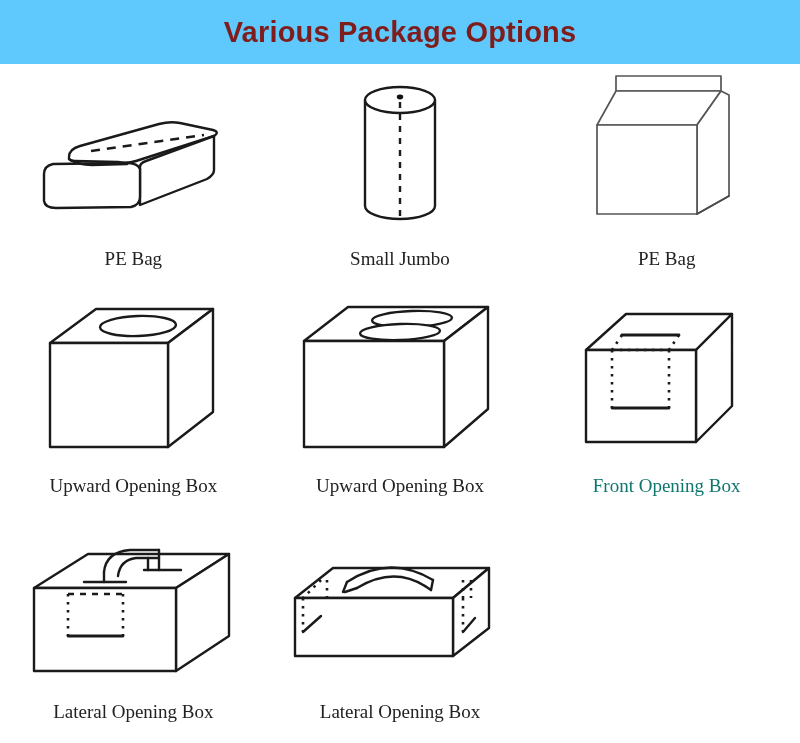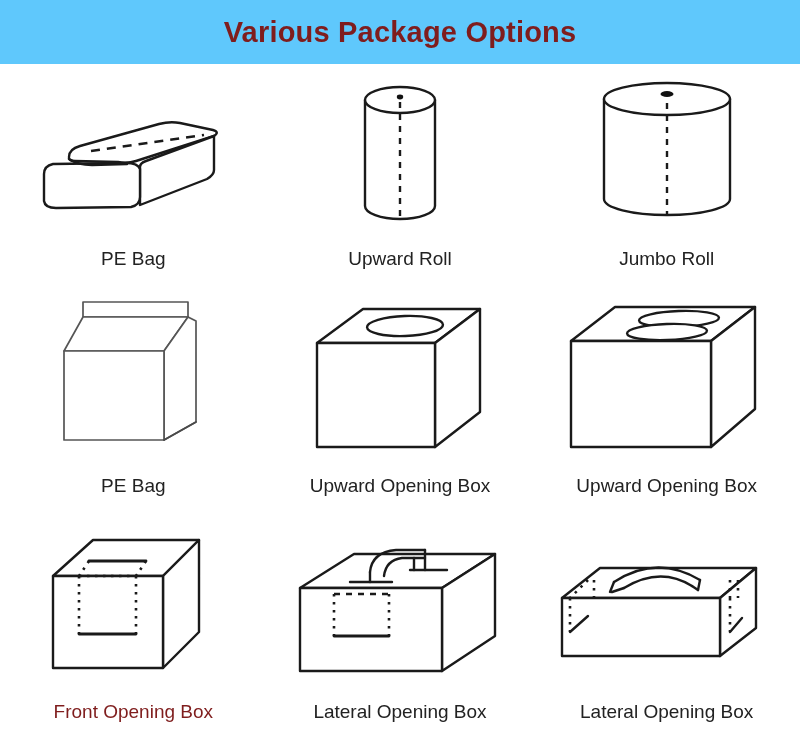--- a/index.html
+++ b/index.html
@@ -73,21 +73,21 @@
     align-items: center;
     justify-content: center;
     min-height: 0;
   }
   .art svg {
     display: block;
     overflow: visible;
   }
 
   .caption {
-    font-family: Liberation Sans, sans-serif;
+    font-family: Liberation Serif, serif;
     font-size: 19px;
     color: #222222;
     line-height: 1;
     text-align: center;
     white-space: nowrap;
     margin-top: 2px;
     padding-bottom: 14px;
   }
 
   
@@ -189,38 +189,23 @@
 
           <path class="face" d="M40 24 L40 130 A35 13 0 0 0 110 130 L110 24 Z"></path>
 
           <ellipse class="face" cx="75" cy="24" rx="35" ry="13"></ellipse>
 
           <ellipse class="core" cx="75" cy="21" rx="3.2" ry="2.4"></ellipse>
 
           <path class="dash-fine" d="M75 26 L75 142"></path>
         </svg>
       </div>
-      <div class="caption" style="color: rgb(34, 34, 34);">Upward Roll</div>
-    </div>
-
-    <div class="cell">
-      <div class="art">
-        <svg width="170" height="165" viewBox="0 0 170 165" aria-hidden="true">
-
-          <path class="face" d="M22 26 L22 126 A63 16 0 0 0 148 126 L148 26 Z"></path>
-
-          <ellipse class="face" cx="85" cy="26" rx="63" ry="16"></ellipse>
-
-          <ellipse class="core" cx="85" cy="21" rx="6.5" ry="3"></ellipse>
-
-          <path class="dash-fine" d="M85 30 L85 142"></path>
-        </svg>
-      </div>
-      <div class="caption" style="color: rgb(34, 34, 34);">Jumbo Roll</div>
-    </div>
+      <div class="caption" style="color: rgb(34, 34, 34);">Small Jumbo</div>
+    </div>
+
 
     <div class="cell">
       <div class="art">
         <svg width="175" height="175" viewBox="0 0 175 175" aria-hidden="true">
 
           <rect class="face-thin" x="37" y="8" width="105" height="15"></rect>
 
           <path class="face-thin" d="M37 23 L18 57 L118 57 L142 23 Z"></path>
 
           <path class="face-thin" d="M118 57 L142 23 L150 27 L150 128 L118 146 Z"></path>
@@ -283,21 +268,21 @@
           <path class="dot" d="M105 33 L95 48"></path>
 
           <path class="dot" d="M38 48 L95 48"></path>
 
           <path class="dot" d="M38 48 L38 106"></path>
           <path class="dot" d="M95 48 L95 106"></path>
 
           <path class="solid-edge" d="M38 106 L95 106"></path>
         </svg>
       </div>
-      <div class="caption" style="color: #7f1d1d;">Front Opening Box</div>
+      <div class="caption" style="color: #0f766e;">Front Opening Box</div>
     </div>
 
     <div class="cell">
       <div class="art">
         <svg width="215" height="145" viewBox="0 0 215 145" aria-hidden="true">
 
           <path class="face" d="M8 52 L62 18 L203 18 L150 52 Z"></path>
 
           <path class="face" d="M150 52 L203 18 L203 100 L150 135 Z"></path>
 

